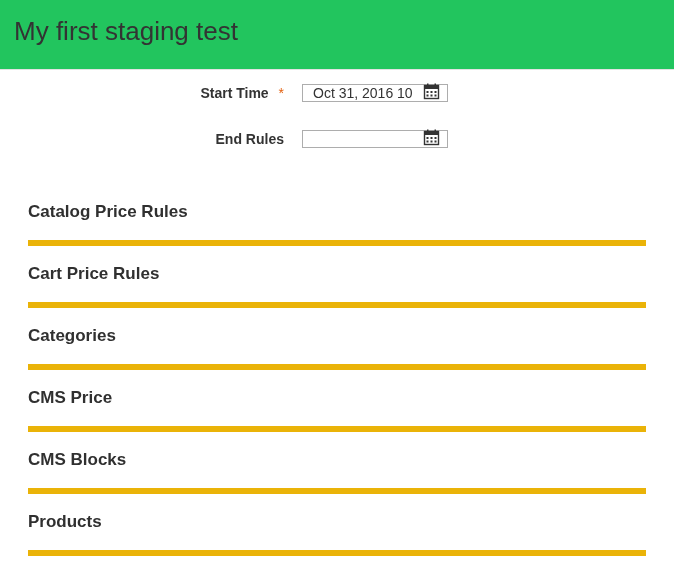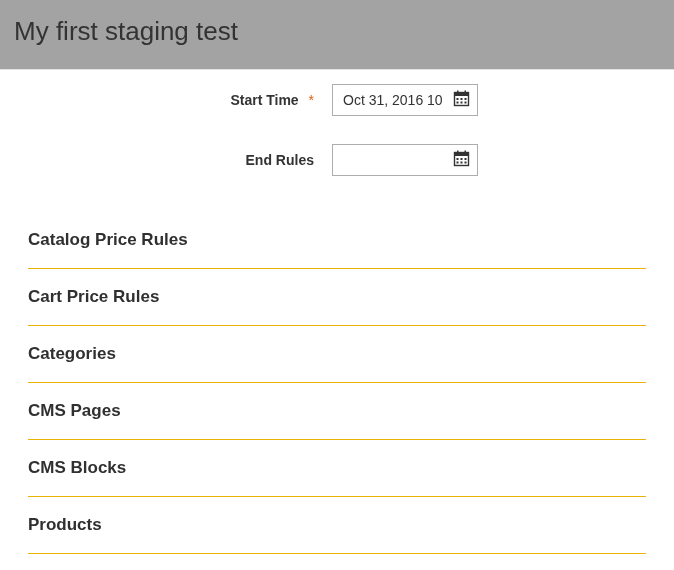--- a/index.html
+++ b/index.html
@@ -3,31 +3,31 @@
 <meta charset="utf-8">
 <style>
   * { box-sizing: border-box; margin: 0; padding: 0; }
   body {
     font-family: -apple-system, BlinkMacSystemFont, "Segoe UI", Helvetica, Arial, sans-serif;
     background: #fff;
     color: #303030;
     width: 674px;
   }
   .header-bar {
-    background: #a3a3a3;
+    background: #22c55e;
     border-bottom: 1px solid #e3e3e3;
     padding: 16px 14px 22px 14px;
   }
   .page-title {
     font-size: 26px;
     font-weight: 400;
     color: #333;
   }
   .form-wrap {
-    padding: 14px 28px 0 42px;
+    padding: 14px 28px 0 12px;
   }
   .field-row {
     display: flex;
     align-items: center;
     margin-bottom: 28px;
   }
   .field-label {
     width: 290px;
     text-align: right;
     font-size: 14px;
@@ -40,37 +40,37 @@
     margin-left: 6px;
     font-weight: 400;
   }
   .date-input-wrap {
     position: relative;
     display: flex;
     align-items: center;
   }
   .date-input {
     width: 146px;
-    height: 32px;
+    height: 18px;
     border: 1px solid #adadad;
     padding: 0 34px 0 10px;
     font-size: 14px;
     color: #333;
     font-family: inherit;
   }
   .cal-icon {
     position: absolute;
     right: 8px;
     pointer-events: none;
   }
   .sections {
     padding: 26px 28px 0 28px;
   }
   .section-item {
-    border-bottom: 1px solid #eab308;
+    border-bottom: 6px solid #eab308;
     padding: 18px 0 18px 0;
     cursor: pointer;
   }
   .section-item:first-child { padding-top: 0; }
   .section-title {
     font-size: 17px;
     font-weight: 600;
     color: #303030;
   }
 </style>
@@ -136,21 +136,21 @@
   <div class="section-item">
     <span class="section-title">Catalog Price Rules</span>
   </div>
   <div class="section-item">
     <span class="section-title">Cart Price Rules</span>
   </div>
   <div class="section-item">
     <span class="section-title">Categories</span>
   </div>
   <div class="section-item">
-    <span class="section-title">CMS Pages</span>
+    <span class="section-title">CMS Price</span>
   </div>
   <div class="section-item">
     <span class="section-title">CMS Blocks</span>
   </div>
   <div class="section-item">
     <span class="section-title">Products</span>
   </div>
 </div>
 
 </body></html>

